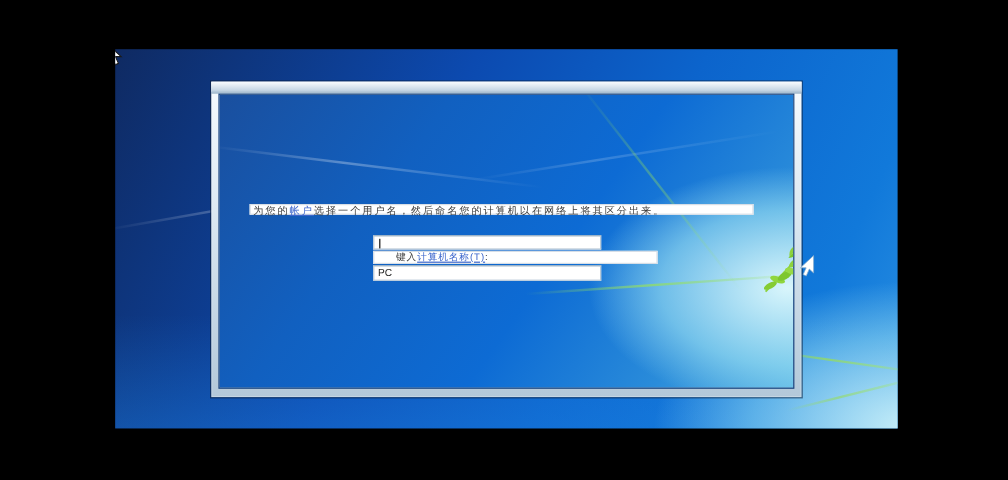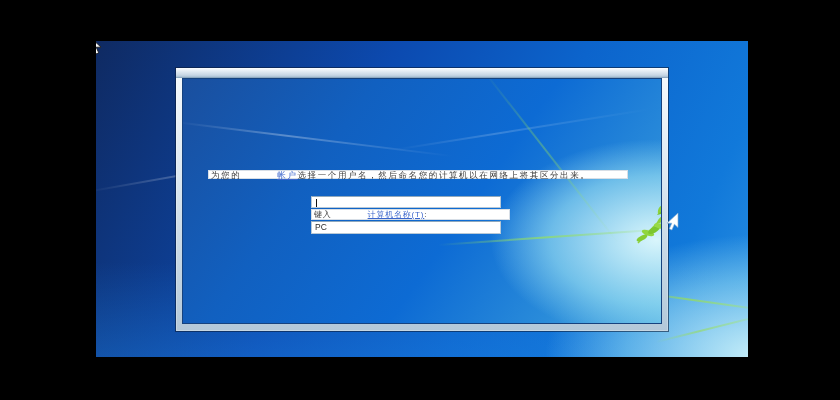--- a/index.html
+++ b/index.html
@@ -72,33 +72,33 @@
   .sprig { position:absolute; left:452px; top:124px; width:36px; height:44px; }
 
   
   .instruction-bar {
     position:absolute; left:32px; top:102px; width:420px; height:9px;
     background:#fff; border:1px solid #d7dee6;
     font-size:8.5px; line-height:8px; letter-spacing:1.6px;
     color:#3b3b3b; white-space:nowrap; overflow:visible;
     padding-left:2px;
   }
-  .text-link { color:#3c66cc; text-decoration:underline; cursor:pointer;margin-left:36px; }
+  .text-link { color:#3c66cc; text-decoration:underline; cursor:pointer; }
   .field {
     position:absolute; left:135px; width:190px;
     background:#fff; border:1px solid #b9c9d6; border-top-color:#8fa8bd;
     font-size:8.5px; color:#2b2b2b; line-height:10px; white-space:nowrap;
     padding-left:3px;
   }
   .field.username-field { top:128px; height:12px; }
   .label-bar {
-    position:absolute; left:135px; top:141px; width:199px; height:11px;
+    position:absolute; left:135px; top:141px; width:237px; height:11px;
     background:#fff; border:1px solid #d7dee6;
     font-size:8px; line-height:10px; letter-spacing:0.8px;
-    color:#3b3b3b; white-space:nowrap; padding-left:2px;
+    color:#3b3b3b; white-space:nowrap; padding-left:18px;
   }
   .field.pcname-field { top:153px; height:13px; line-height:11px; }
   .caret {
     display:inline-block; width:1px; height:8px; background:#111;
     vertical-align:middle; margin-left:1px;
   }
 
   
   .main-cursor { position:absolute; left:-8px; top:-5px; width:15px; height:20px; z-index:30; }
   .host-cursor { position:absolute; left:570px; top:171px; width:22px; height:20px; z-index:40; }

